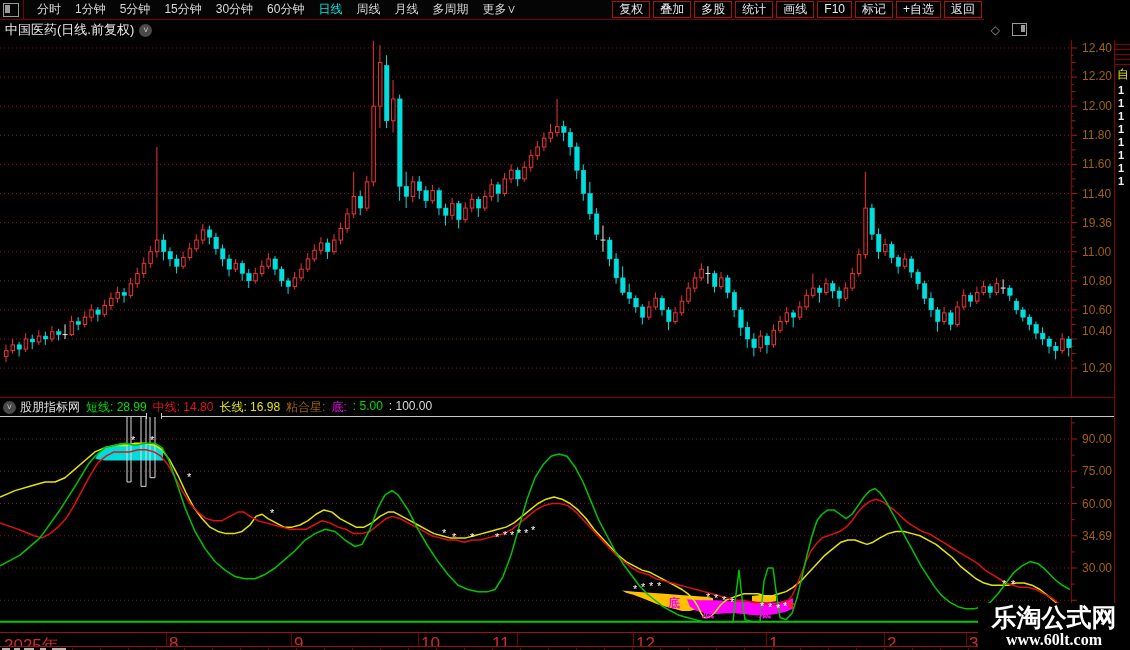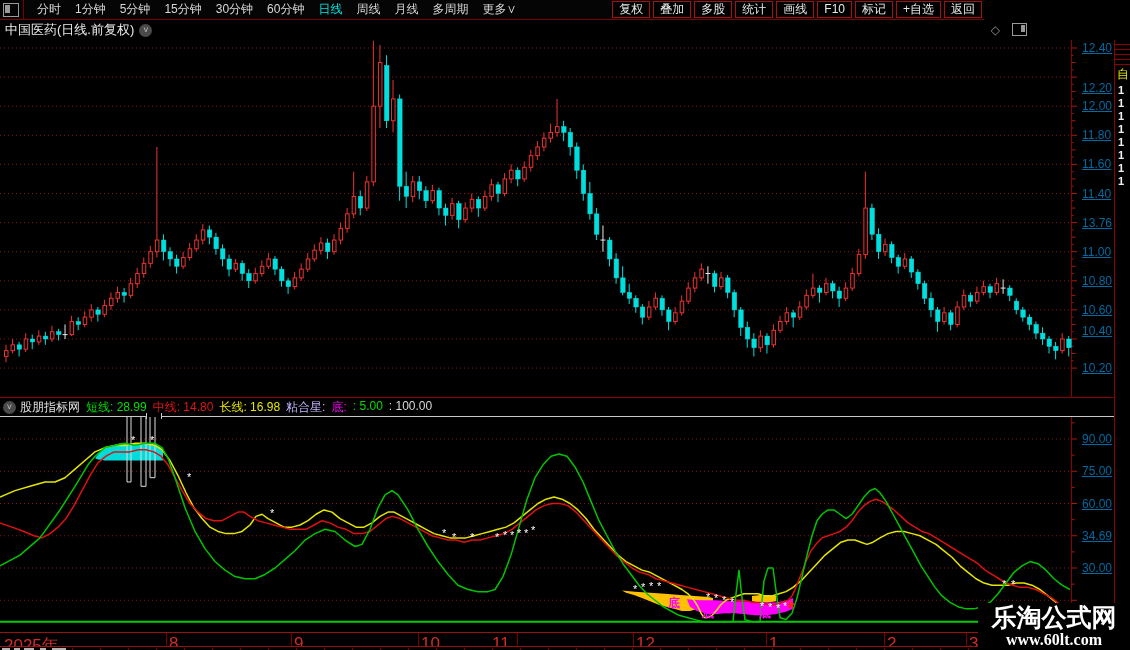--- a/index.html
+++ b/index.html
@@ -22,21 +22,21 @@
   .chev-circle{width:13px;height:13px;border-radius:50%;background:#4a4a4a;color:#c8c8c8;font-size:9px;
     line-height:13px;text-align:center;margin-left:5px;}
   #title-icons{position:absolute;right:50px;top:3px;display:flex;gap:12px;}
   .diamond-icon{color:#8a8a8a;font-size:12px;}
   .panel-icon{width:13px;height:11px;border:1px solid #9a9a9a;position:relative;}
   .panel-icon:after{content:"";position:absolute;right:1px;top:1px;width:4px;height:7px;background:#9a9a9a;}
   
   #main-svg{position:absolute;left:0;top:40px;}
   #ind-svg{position:absolute;left:0;top:417px;}
   
-  .axlabel{position:absolute;color:#0369a1;font-size:12px;left:1082px;white-space:nowrap;text-decoration:underline;}
+  .axlabel{position:absolute;color:#a16207;font-size:12px;left:1082px;white-space:nowrap;}
   
   #ind-header{position:absolute;left:0;top:397px;width:1114px;height:19px;border-top:1px solid #8b0000;
     display:flex;align-items:center;background:#000;}
   .ind-seg{font-size:12px;margin-right:6px;white-space:nowrap;}
   #divider{position:absolute;left:0;top:416px;width:1114px;height:1px;background:#c8c8c8;}
   #divider-handle{position:absolute;left:146px;top:413px;width:14px;height:6px;background:#000;
     border-left:1px solid #c8c8c8;border-right:1px solid #c8c8c8;}
   
   #timeaxis{position:absolute;left:0;top:632px;width:1114px;height:14px;border-top:1px solid #9b1111;background:#000;}
   .t-label{position:absolute;top:1px;color:#d32a2a;font-size:17px;}
@@ -487,21 +487,21 @@
       <rect x="1066.72" y="299" width="4.5" height="8.730000000000075" fill="#00dede" stroke="#00dede" stroke-width="0.5"></rect>
     </svg>
 
   <div id="ind-header">
     <span class="chev-circle" style="margin-left:3px;">˅</span>
     <span id="ind-segs" style="display:flex;margin-left:4px;">
         <span class="ind-seg" style="color: rgb(224, 224, 224);">股朋指标网</span>
         <span class="ind-seg" style="color: rgb(0, 221, 0);">短线: 28.99</span>
         <span class="ind-seg" style="color: rgb(224, 21, 21);">中线: 14.80</span>
         <span class="ind-seg" style="color: rgb(229, 229, 0);">长线: 16.98</span>
-        <span class="ind-seg" style="color: #c4b5fd;">粘合星:</span>
+        <span class="ind-seg" style="color: #a16207;">粘合星:</span>
         <span class="ind-seg" style="color: rgb(255, 0, 255);">底:</span>
         <span class="ind-seg" style="color: rgb(0, 221, 0);">: 5.00</span>
         <span class="ind-seg" style="color: rgb(216, 216, 216);">: 100.00</span>
       </span>
   </div>
   <div id="divider"></div>
   <div id="divider-handle"></div>
 
   <svg id="ind-svg" width="1077" height="215">
       <line x1="0" y1="22" x2="1071" y2="22" stroke="#8a1515" stroke-width="1" stroke-dasharray="1 3"></line>
@@ -563,26 +563,26 @@
       <text x="1002" y="171.2" fill="#fff" font-size="11px">*</text>
       <text x="1011" y="171.2" fill="#fff" font-size="11px">*</text>
       <text x="668" y="190" fill="#ff00ff" font-size="12px" font-weight="bold">底</text>
       <text x="702" y="200" fill="#ff00ff" font-size="12px" font-weight="bold">底</text>
       <text x="759" y="200" fill="#ff00ff" font-size="12px" font-weight="bold">底</text>
       <text x="785" y="192" fill="#ff2020" font-size="13px">★</text>
     </svg>
 
   <div id="price-gutter">
       <div class="axlabel" style="top: 41px;">12.40</div>
-      <div class="axlabel" style="top: 81px;">12.20</div>
+      <div class="axlabel" style="top: 69px;">12.20</div>
       <div class="axlabel" style="top: 99.2px;">12.00</div>
       <div class="axlabel" style="top: 128.3px;">11.80</div>
       <div class="axlabel" style="top: 157.4px;">11.60</div>
       <div class="axlabel" style="top: 186.5px;">11.40</div>
-      <div class="axlabel" style="top: 215.6px;">13.76</div>
+      <div class="axlabel" style="top: 215.6px;">19.36</div>
       <div class="axlabel" style="top: 244.7px;">11.00</div>
       <div class="axlabel" style="top: 273.8px;">10.80</div>
       <div class="axlabel" style="top: 302.9px;">10.60</div>
       <div class="axlabel" style="top: 324px;">10.40</div>
       <div class="axlabel" style="top: 361.1px;">10.20</div>
     </div>
   <div id="ind-gutter">
       <div class="axlabel" style="top: 432px;">90.00</div>
       <div class="axlabel" style="top: 464.25px;">75.00</div>
       <div class="axlabel" style="top: 496.5px;">60.00</div>

